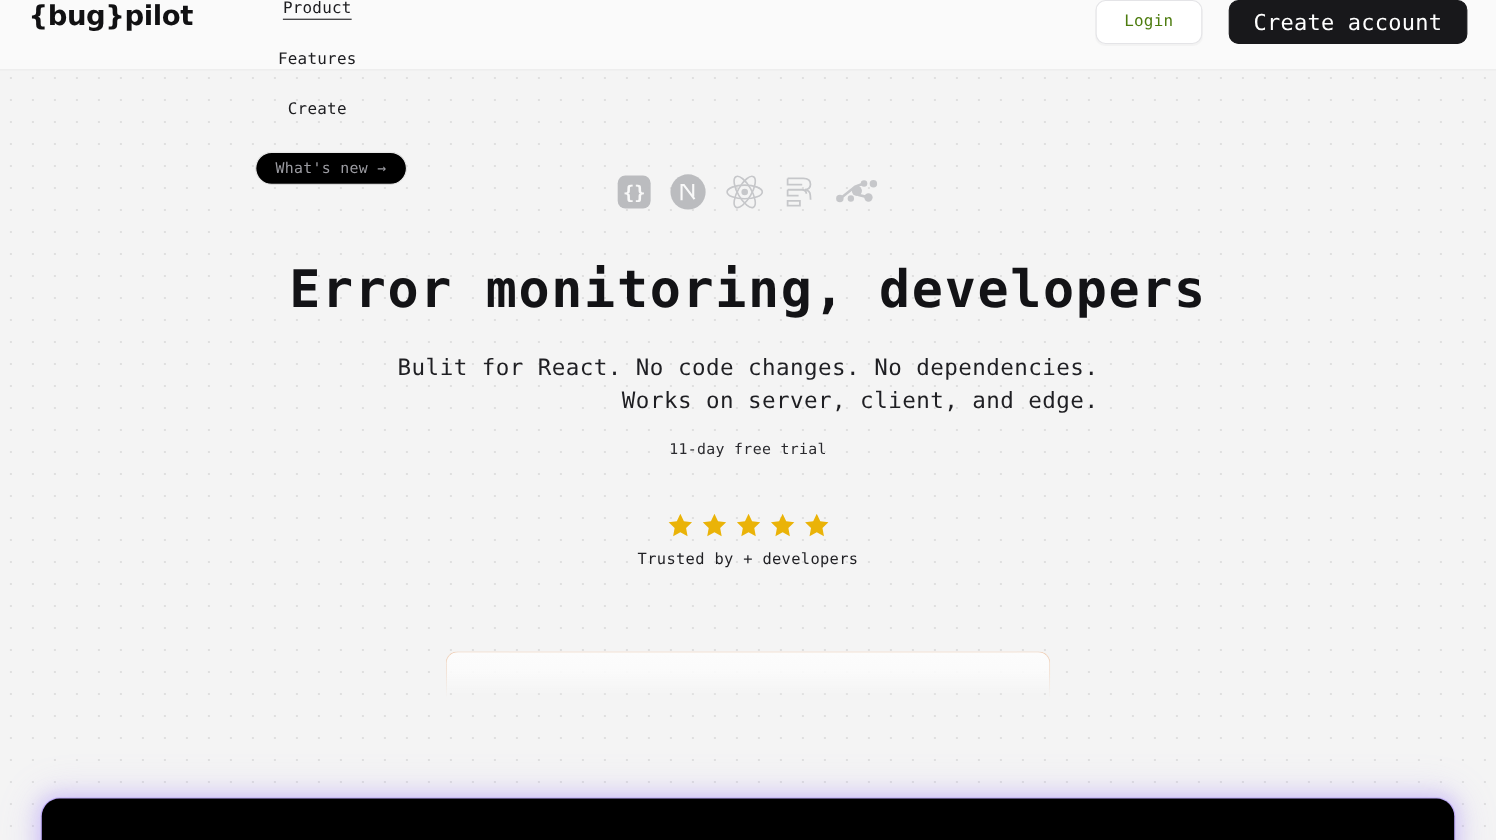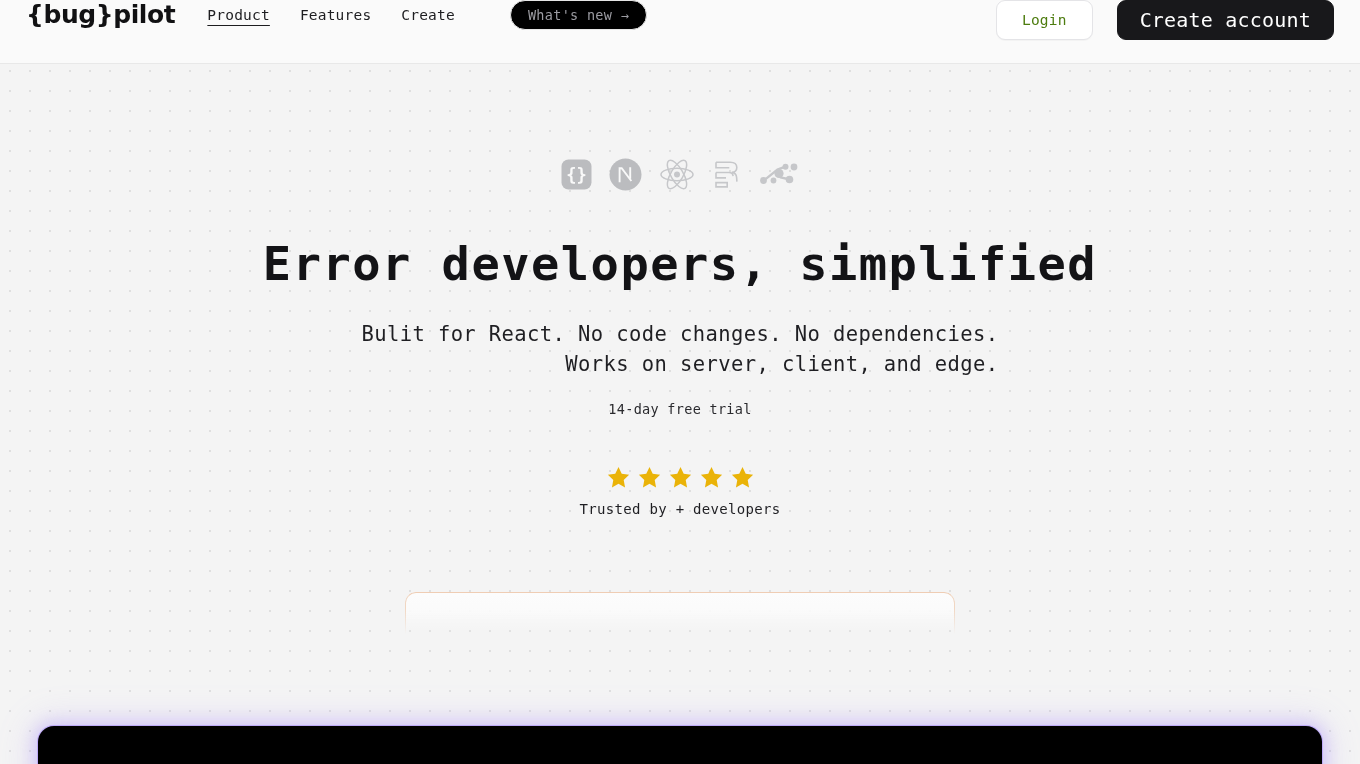--- a/index.html
+++ b/index.html
@@ -53,20 +53,21 @@
     letter-spacing: -0.4px;
     color: #111113;
     margin-right: 32px;
     white-space: nowrap;
   }
 
   .nav-links {
     display: flex;
     align-items: center;
     gap: 30px;
+    flex-direction: column;
   }
 
   .nav-link {
     font-size: 14.5px;
     color: #1d1d20;
     letter-spacing: 0.2px;
     text-decoration: none;
     white-space: nowrap;
     cursor: pointer;
   }
@@ -329,29 +330,29 @@
           <circle cx="35" cy="7.0" r="3.4"></circle>
           <circle cx="30.5" cy="19.5" r="3.8"></circle>
           <path d="M7.2 18.6 L18.5 9.6 L24.4 7.4" stroke="#c4c5c8" stroke-width="2.4" fill="none" stroke-linecap="round"></path>
           <path d="M21.5 17.3 L28.8 19.0" stroke="#c4c5c8" stroke-width="2.4" fill="none" stroke-linecap="round"></path>
         </g>
       </svg>
     </span>
 
   </div>
 
-  <h1 class="hero-title">Error developers, simplified</h1>
+  <h1 class="hero-title">Error monitoring, developers</h1>
 
   <p class="hero-sub">
     <span>Bulit for React. No code changes. No dependencies.</span><br>
     <span>Works on server, client, and edge.</span>
   </p>
 
 
-  <div class="trial-note">14-day free trial</div>
+  <div class="trial-note">11-day free trial</div>
 
   <div class="stars-row">
     <svg class="star" width="25" height="25" viewBox="0 0 24 24">
         <path fill="#eab308" d="M12 1.9l3.1 6.6 7.1.9-5.2 5 1.3 7.1L12 18.1 5.7 21.5 7 14.4l-5.2-5 7.1-.9z"></path>
       </svg>
     <svg class="star" width="25" height="25" viewBox="0 0 24 24">
         <path fill="#eab308" d="M12 1.9l3.1 6.6 7.1.9-5.2 5 1.3 7.1L12 18.1 5.7 21.5 7 14.4l-5.2-5 7.1-.9z"></path>
       </svg>
     <svg class="star" width="25" height="25" viewBox="0 0 24 24">
         <path fill="#eab308" d="M12 1.9l3.1 6.6 7.1.9-5.2 5 1.3 7.1L12 18.1 5.7 21.5 7 14.4l-5.2-5 7.1-.9z"></path>

